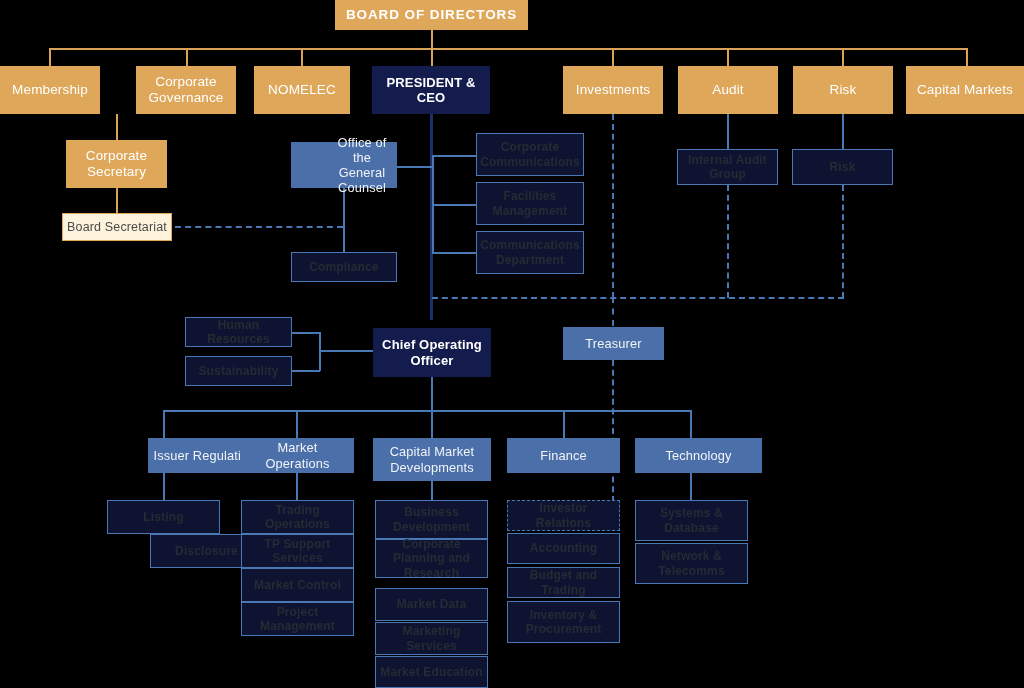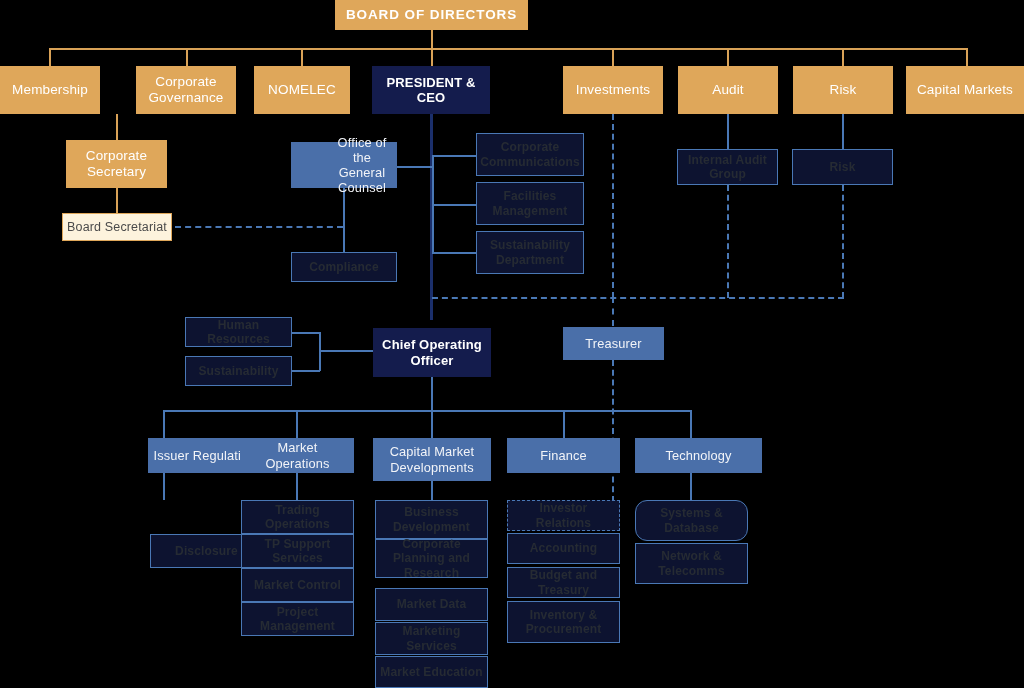--- a/index.html
+++ b/index.html
@@ -170,51 +170,52 @@
 
   <div class="node n-gold" style="left:66px;top:140px;width:101px;height:48px;">Corporate Secretary</div>
   <div class="node n-cream" style="left:62px;top:213px;width:110px;height:28px;">Board Secretariat</div>
   <div class="ln dash-h" style="left:175px;top:226px;width:168px;"></div>
 
   <div class="node n-blue" style="left:291px;top:142px;width:106px;height:46px;padding-left:40px;">Office of the General Counsel</div>
   <div class="node n-outline" style="left:291px;top:252px;width:106px;height:30px;">Compliance</div>
 
   <div class="node n-outline" style="left:476px;top:133px;width:108px;height:43px;">Corporate Communications</div>
   <div class="node n-outline" style="left:476px;top:182px;width:108px;height:43px;">Facilities Management</div>
-  <div class="node n-outline" style="left:476px;top:231px;width:108px;height:43px;">Sustainability Department</div>
+  <div class="node n-outline" style="left:476px;top:231px;width:108px;height:43px;">Communications Department</div>
 
   <div class="node n-outline" style="left:677px;top:149px;width:101px;height:36px;">Internal Audit Group</div>
   <div class="node n-outline" style="left:792px;top:149px;width:101px;height:36px;">Risk</div>
 
   <div class="node n-outline" style="left:185px;top:317px;width:107px;height:30px;">Human Resources</div>
   <div class="node n-outline" style="left:185px;top:356px;width:107px;height:30px;">Sustainability</div>
 
   <div class="node n-navy" style="left:373px;top:328px;width:118px;height:49px;">Chief Operating Officer</div>
   <div class="node n-blue" style="left:563px;top:327px;width:101px;height:33px;">Treasurer</div>
 
   <div class="node n-blue" style="left:107px;top:438px;width:113px;height:35px;margin-left:41px;">Issuer Regulation</div>
   <div class="node n-blue" style="left:241px;top:438px;width:113px;height:35px;">Market Operations</div>
   <div class="node n-blue" style="left:373px;top:438px;width:118px;height:43px;">Capital Market Developments</div>
   <div class="node n-blue" style="left:507px;top:438px;width:113px;height:35px;">Finance</div>
   <div class="node n-blue" style="left:635px;top:438px;width:127px;height:35px;">Technology</div>
 
+  <div class="node n-outline" style="left:107px;top:500px;width:113px;height:34px;">Listing</div>
   <div class="node n-outline" style="left:107px;top:534px;width:113px;height:34px;margin-left:43px;">Disclosure</div>
 
   <div class="node n-outline" style="left:241px;top:500px;width:113px;height:34px;">Trading Operations</div>
   <div class="node n-outline" style="left:241px;top:534px;width:113px;height:34px;">TP Support Services</div>
   <div class="node n-outline" style="left:241px;top:568px;width:113px;height:34px;">Market Control</div>
   <div class="node n-outline" style="left:241px;top:602px;width:113px;height:34px;">Project Management</div>
 
   <div class="node n-outline" style="left:375px;top:500px;width:113px;height:39px;">Business Development</div>
   <div class="node n-outline" style="left:375px;top:539px;width:113px;height:39px;">Corporate Planning and Research</div>
   <div class="node n-outline" style="left:375px;top:588px;width:113px;height:33px;">Market Data</div>
   <div class="node n-outline" style="left:375px;top:622px;width:113px;height:33px;">Marketing Services</div>
   <div class="node n-outline" style="left:375px;top:656px;width:113px;height:32px;">Market Education</div>
 
   <div class="node n-outline-dashed" style="left:507px;top:500px;width:113px;height:31px;">Investor Relations</div>
   <div class="node n-outline" style="left:507px;top:533px;width:113px;height:31px;">Accounting</div>
-  <div class="node n-outline" style="left:507px;top:567px;width:113px;height:31px;">Budget and Treasury</div>
+  <div class="node n-outline" style="left:507px;top:567px;width:113px;height:31px;">Budget and Trading</div>
   <div class="node n-outline" style="left:507px;top:601px;width:113px;height:42px;">Inventory &amp; Procurement</div>
 
-  <div class="node n-outline" style="left:635px;top:500px;width:113px;height:41px;border-radius:12px;">Systems &amp; Database</div>
+  <div class="node n-outline" style="left:635px;top:500px;width:113px;height:41px;">Systems &amp; Database</div>
   <div class="node n-outline" style="left:635px;top:543px;width:113px;height:41px;">Network &amp; Telecomms</div>
 
 </div>
 
 </body></html>

